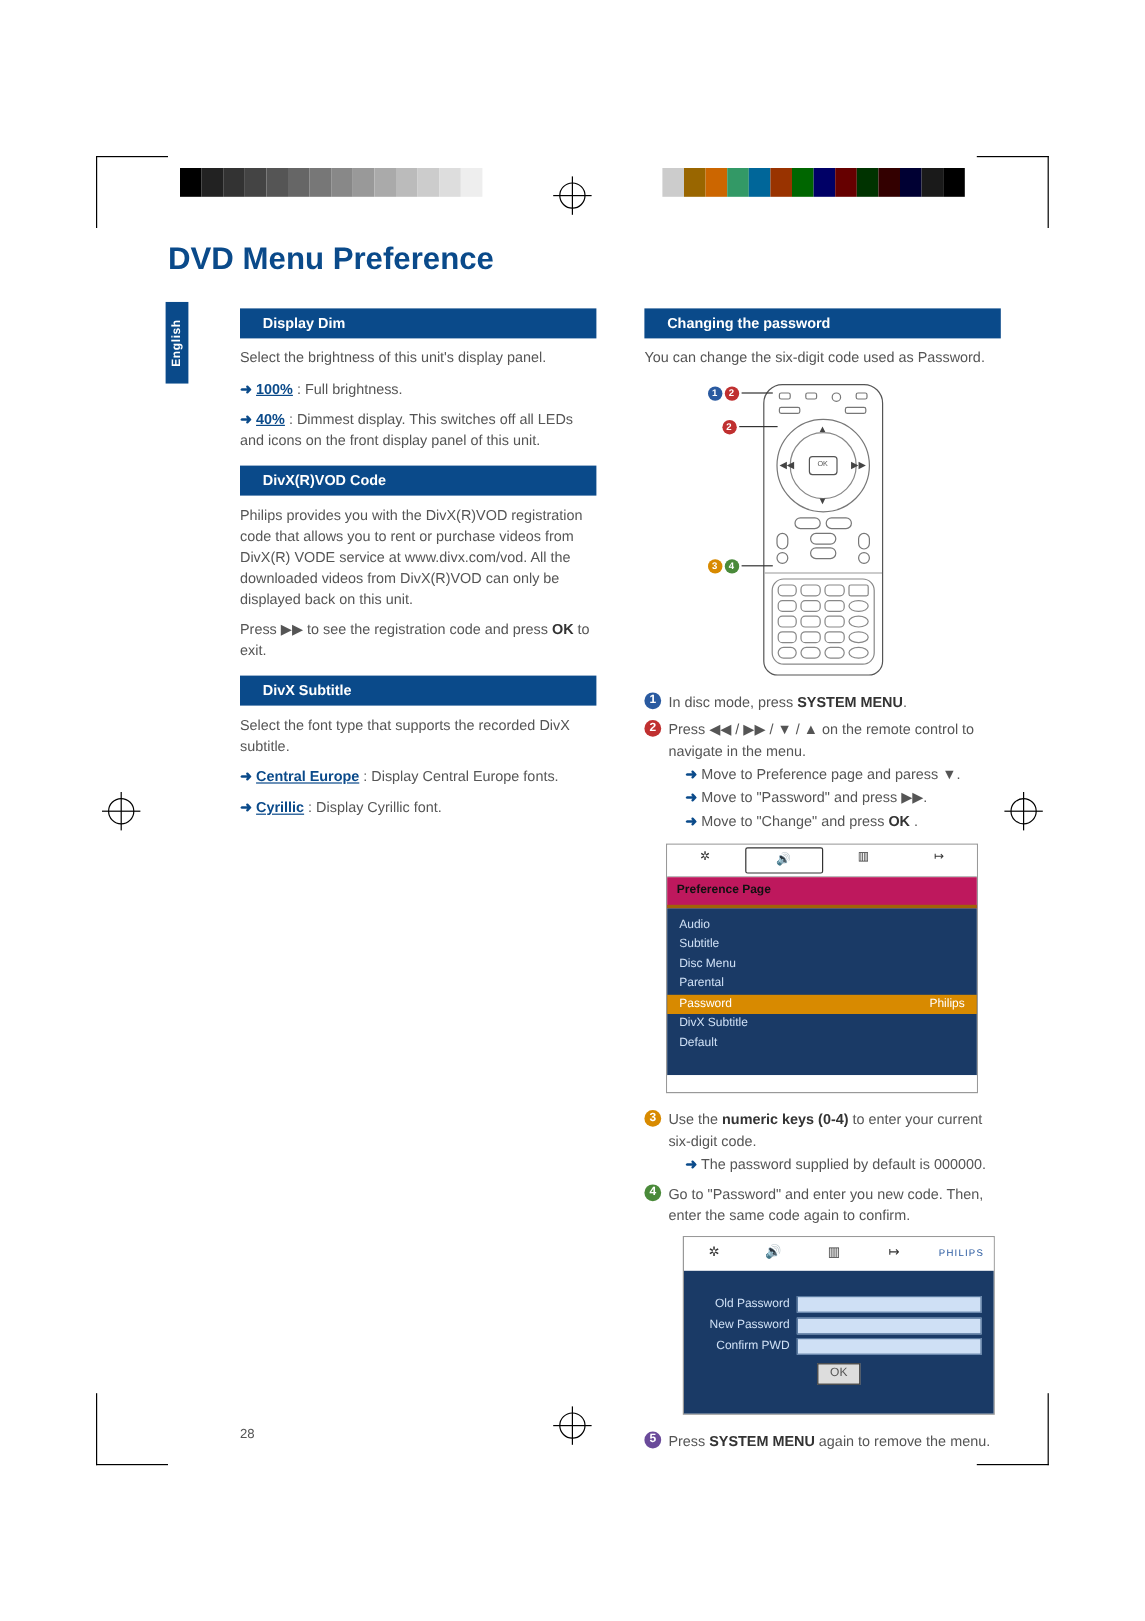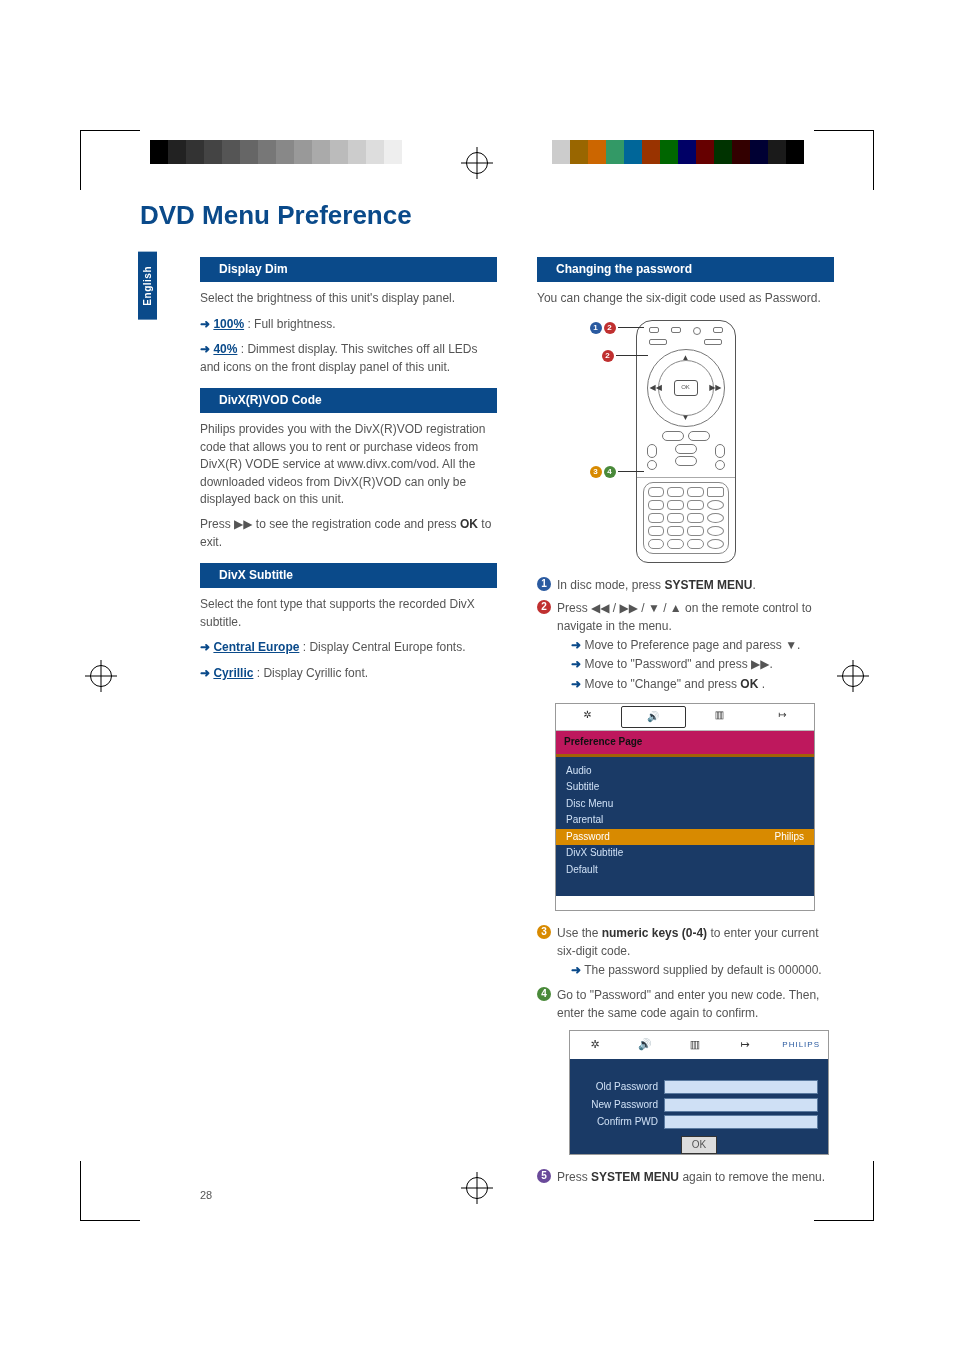--- a/index.html
+++ b/index.html
@@ -197,21 +197,21 @@
   .osd-box2 {
     width: 260px; margin: 8px 0 14px 32px;
     border: 1px solid #999; font-size: 10px;
   }
   .osd2-tabs {
     display: flex; background: #fff; height: 28px; align-items: center;
   }
   .osd2-tabs .tab { flex: 1; display: flex; justify-content: center; color: #333; font-size: 11px; }
   .osd2-tabs .brand { flex: 1; text-align: right; padding-right: 8px; font-size: 8px; color: #2a5aa0; letter-spacing: 1px; }
   .osd2-body {
-    background: #1a3a66; padding: 18px 10px 0 10px;
+    background: #1a3a66; padding: 18px 10px 24px 10px;
   }
   .pw-row { display: flex; align-items: center; gap: 6px; margin: 3px 0; }
   .pw-row .plabel { width: 78px; text-align: right; color: #cfe0f5; font-size: 10px; }
   .pw-row .pfield {
     flex: 1; height: 14px; background: #cfe0f5; border: 1px solid #5a7aa0;
   }
   .pw-ok {
     margin: 6px auto 0 auto; width: 36px; text-align: center;
     background: #ddd; border: 1px solid #333; font-size: 10px; padding: 1px 0;
   }

